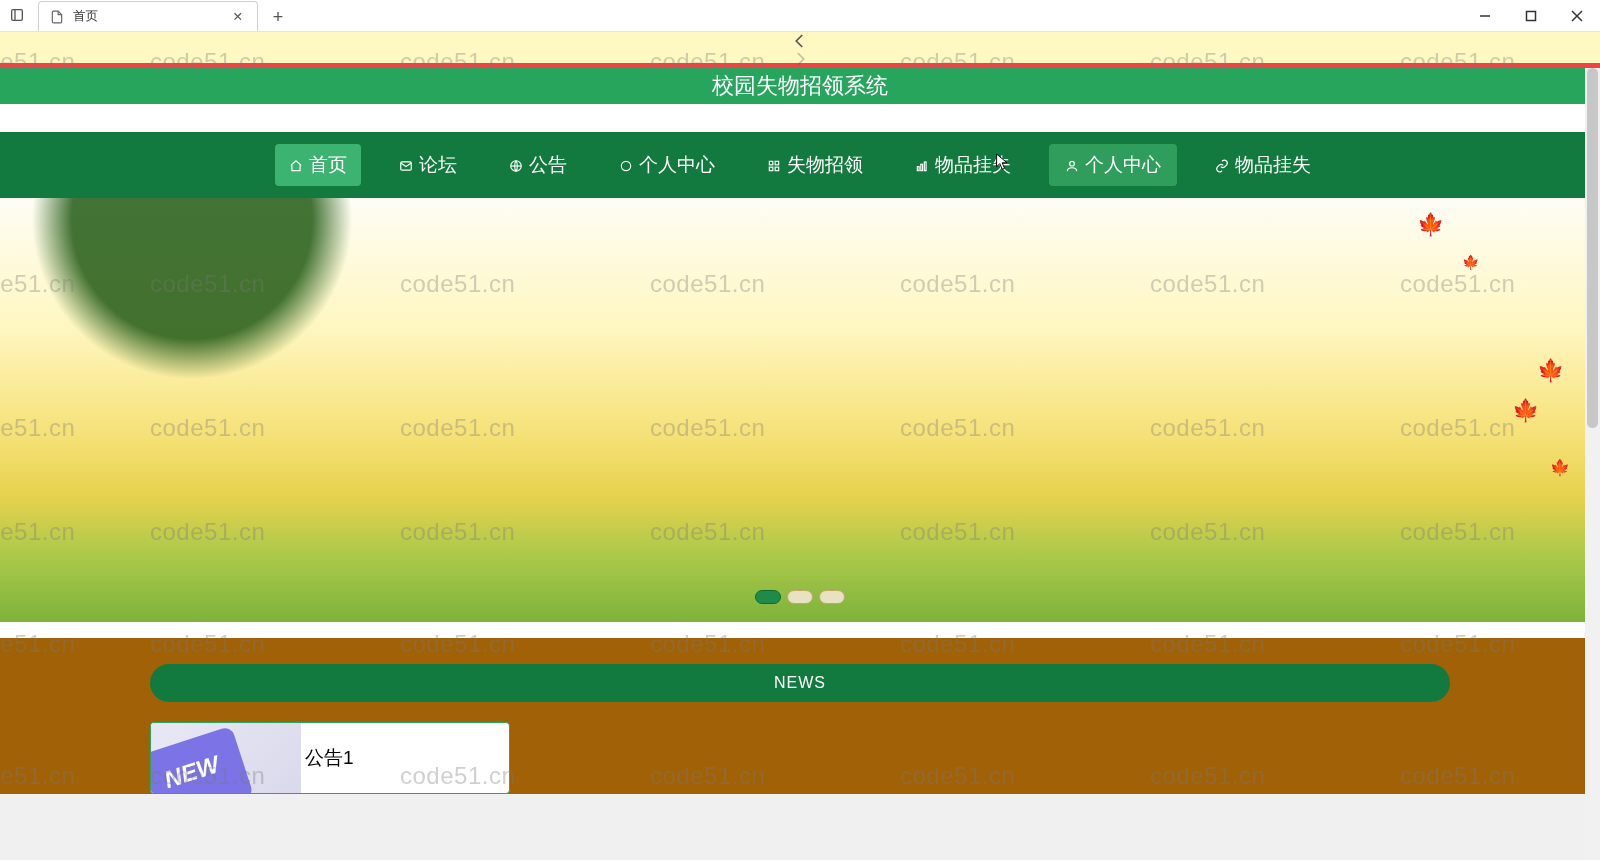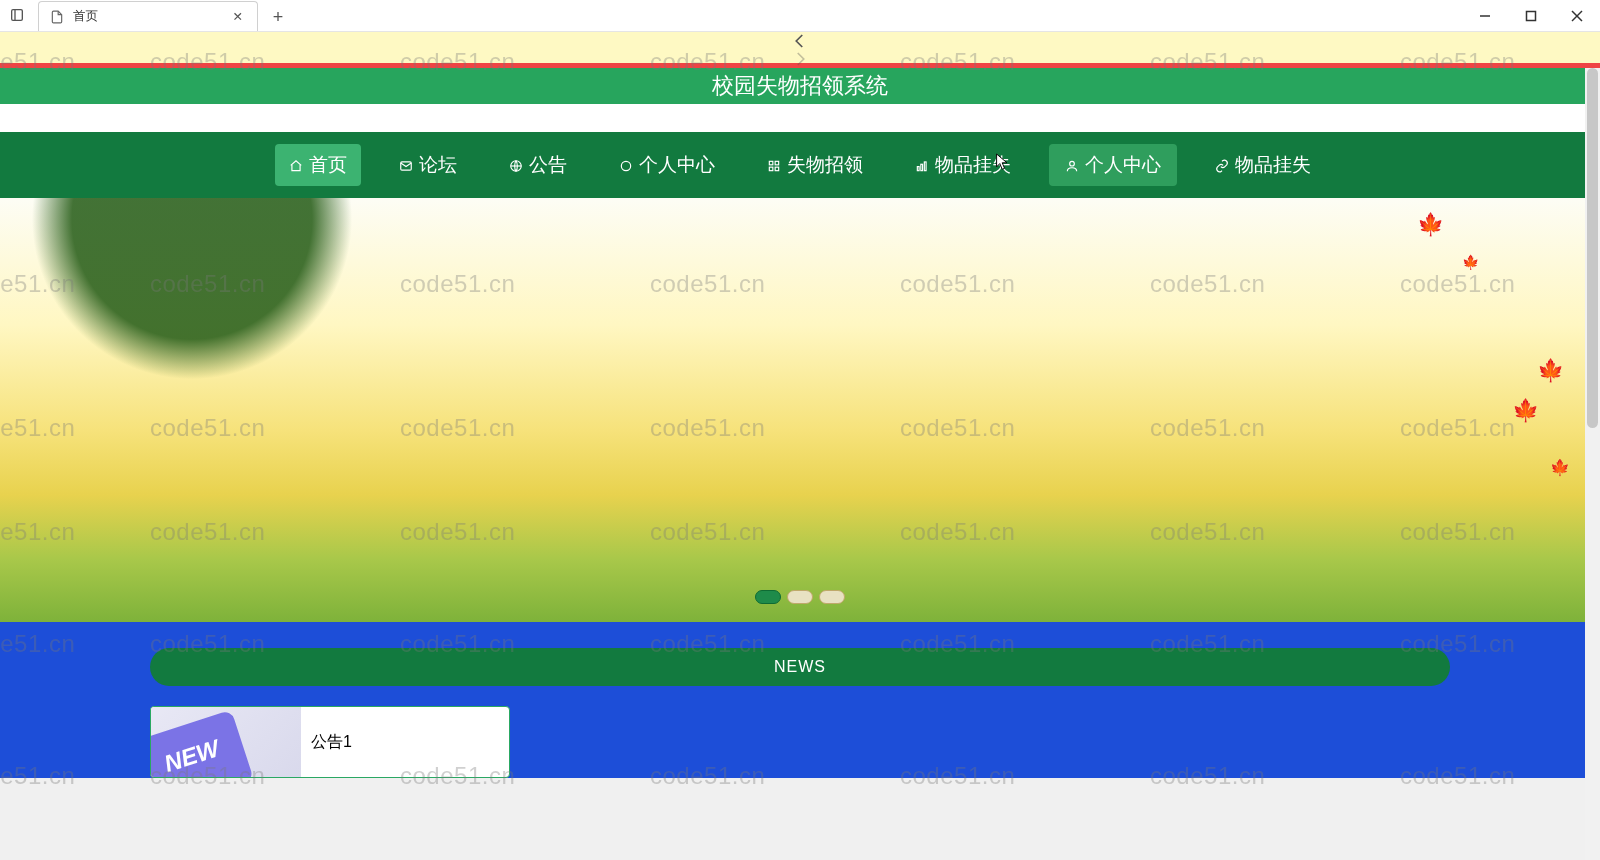--- a/index.html
+++ b/index.html
@@ -38,28 +38,28 @@
     background:
       radial-gradient(circle at 12% 5%, rgba(34,90,20,0.85) 0 120px, transparent 160px),
       linear-gradient(to bottom, #fdfdf5 0%, #fff7c2 30%, #f6e27a 55%, #e8d24e 70%, #a9c84a 85%, #7eb23a 100%);
   }
   .banner-overlay{ position:absolute; left:50%; top:50%; transform:translate(-50%,-50%); font-size:34px; color:#e13; font-family:"Consolas","Microsoft YaHei",monospace; white-space:nowrap;}
   .leaf{ position:absolute; font-size:22px; color:#c94a1c;}
   .carousel-dots{ position:absolute; bottom:18px; left:50%; transform:translateX(-50%); display:flex; gap:6px; align-items:center;}
   .dot{ width:26px; height:14px; border-radius:7px; background:#e8e1c2; border:1px solid #bfa96a;}
   .dot.active{ background:#1e8b4a; border-color:#0e6b34;}
   
-  .news-wrap{ padding:26px 150px 0 150px; background:#1d4ed8;}
+  .news-wrap{ padding:26px 150px 0 150px; background:#a16207;margin-top:16px;}
   .news-bar{ background:#127a3f; border-radius:30px; color:#fff; text-align:center; padding:10px 0;}
   .news-bar .t1{ font-size:16px; letter-spacing:1px;}
   .news-bar .t2{ font-size:18px; margin-top:4px;}
   .news-card{ margin-top:20px; width:360px; border:1px solid #2aa863; border-radius:4px; display:flex; overflow:hidden; background:#fff;}
   .news-thumb{ width:150px; height:70px; background:linear-gradient(135deg,#e8e8f5,#d9d9ec); position:relative; overflow:hidden;}
   .news-thumb .newbadge{ position:absolute; left:-4px; bottom:-20px; background:#7b73e6; color:#fff; font-weight:700; font-style:italic; font-size:24px; padding:18px 24px 28px 18px; transform:rotate(-18deg); border-radius:10px;}
-  .news-body{ flex:1; display:flex; align-items:center; padding-left:10px; font-size:16px;}
+  .news-body{ flex:1; display:flex; align-items:center; padding-left:4px; font-size:19px;}
   
   .wm{ position:absolute; font-size:24px; color:rgba(120,120,120,0.35); font-family:Arial,sans-serif; letter-spacing:0.5px; pointer-events:none; white-space:nowrap;}
   .cursor{ position:absolute; width:16px; height:20px; pointer-events:none; z-index:50;}
   .scrollbar{ position:absolute; right:0; top:68px; bottom:0; width:15px; background:#f1f1f1;}
   .scrollbar .thumb{ position:absolute; left:2px; right:2px; top:0; height:360px; background:#c7c7c7; border-radius:6px;}
 </style>
 </head>
 <body>
 
 <div class="titlebar">

